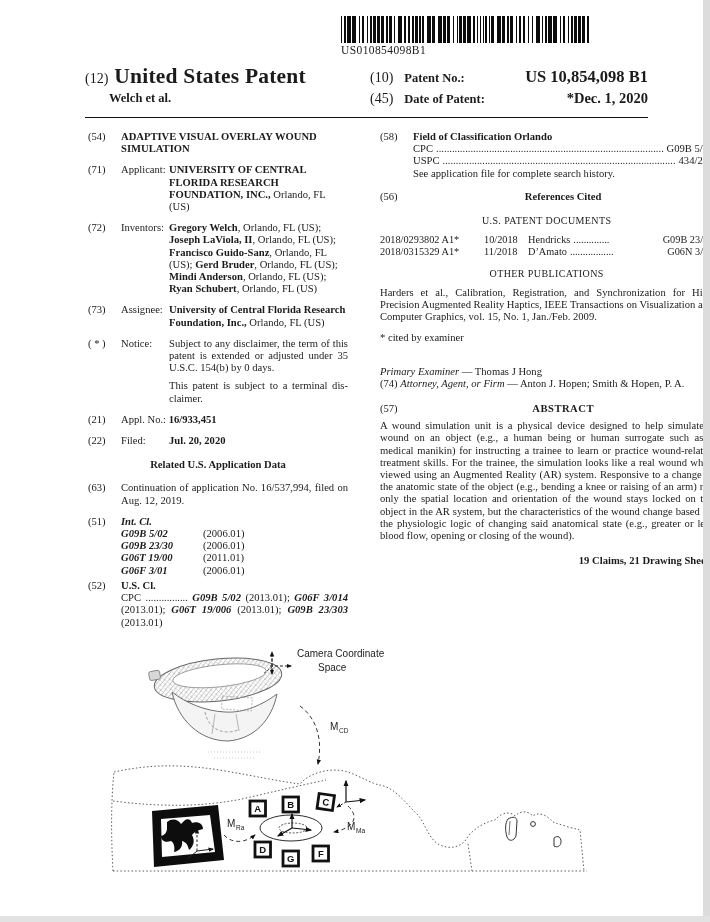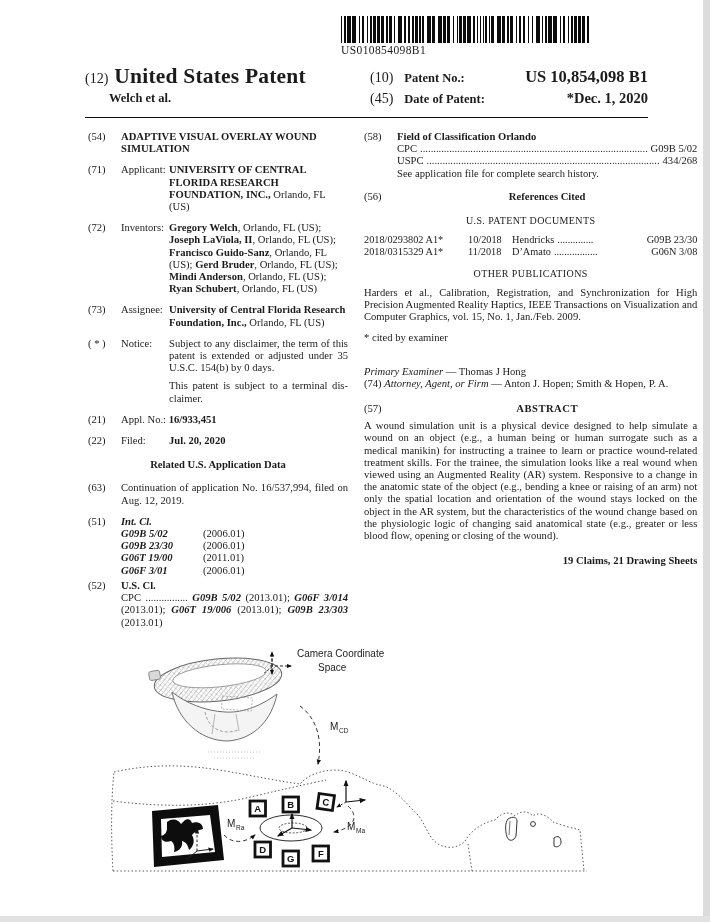--- a/index.html
+++ b/index.html
@@ -25,21 +25,21 @@
   .authors{font-size:12.5px;font-weight:bold;margin:2px 0 0 24px}
   .hdr-right{width:278px;font-size:12px;padding-top:3px}
   .hr-row{display:flex;align-items:baseline;margin-bottom:3px}
   .hr-row .lab{font-weight:bold;font-size:12.5px;margin-left:5px}
   .hr-row .val{margin-left:auto;font-weight:bold}
   .val-big{font-size:16.5px}
   .val-mid{font-size:14.5px}
   .rule{border-bottom:1.7px solid #111;margin:7px 62px 0 85px}
 
   
-  .cols{display:flex;gap:16px;padding:13px 28px 0 88px;font-size:10.6px;line-height:12.2px}
+  .cols{display:flex;gap:32px;padding:13px 28px 0 88px;font-size:10.6px;line-height:12.2px}
   .colL{width:260px;flex:none}
   .colR{flex:1}
   .e{display:flex;margin-bottom:9px}
   .n{width:33px;flex:none}
   .b{flex:1}
   .bold{font-weight:bold}
   .bi{font-weight:bold;font-style:italic}
   .it{font-style:italic}
   .kv{display:flex}
   .kv .k{width:48px;flex:none}

